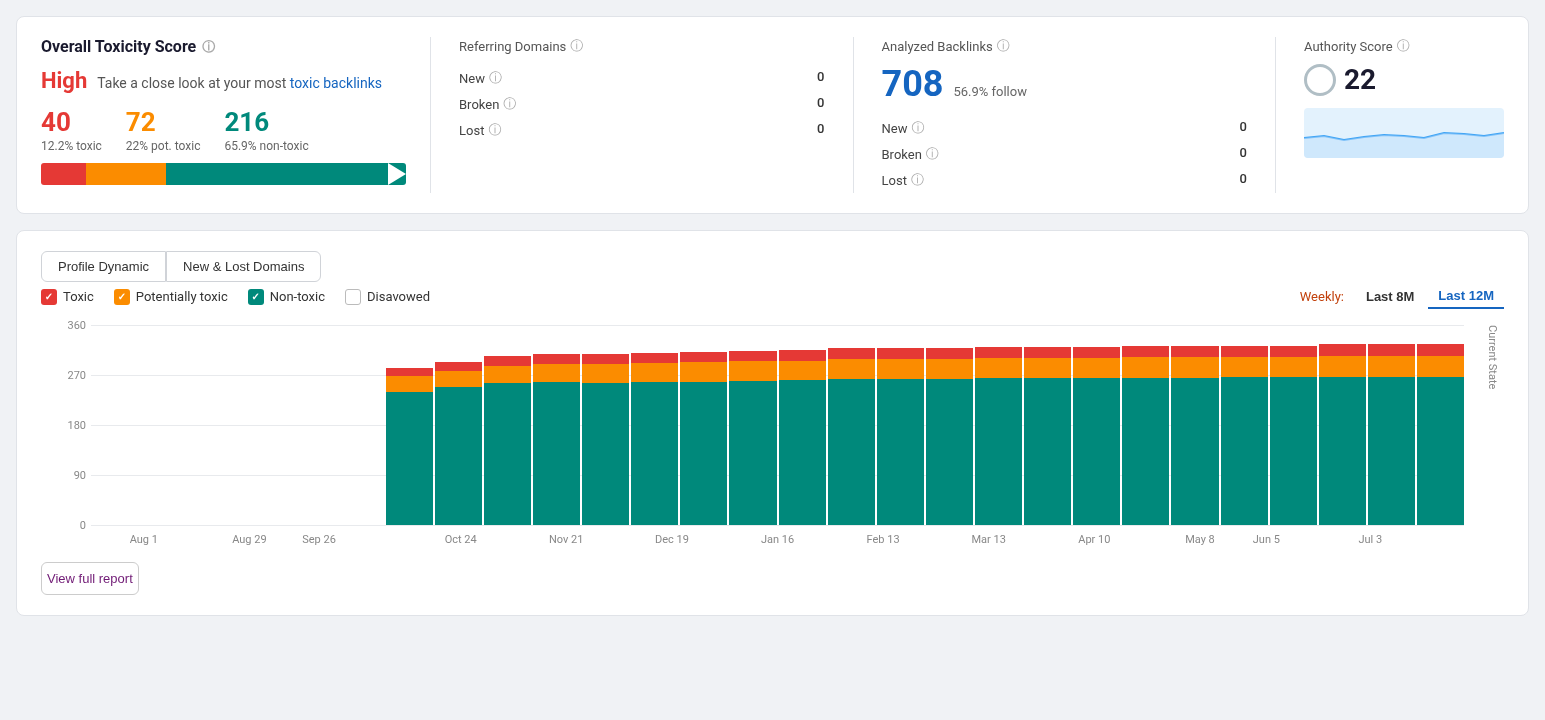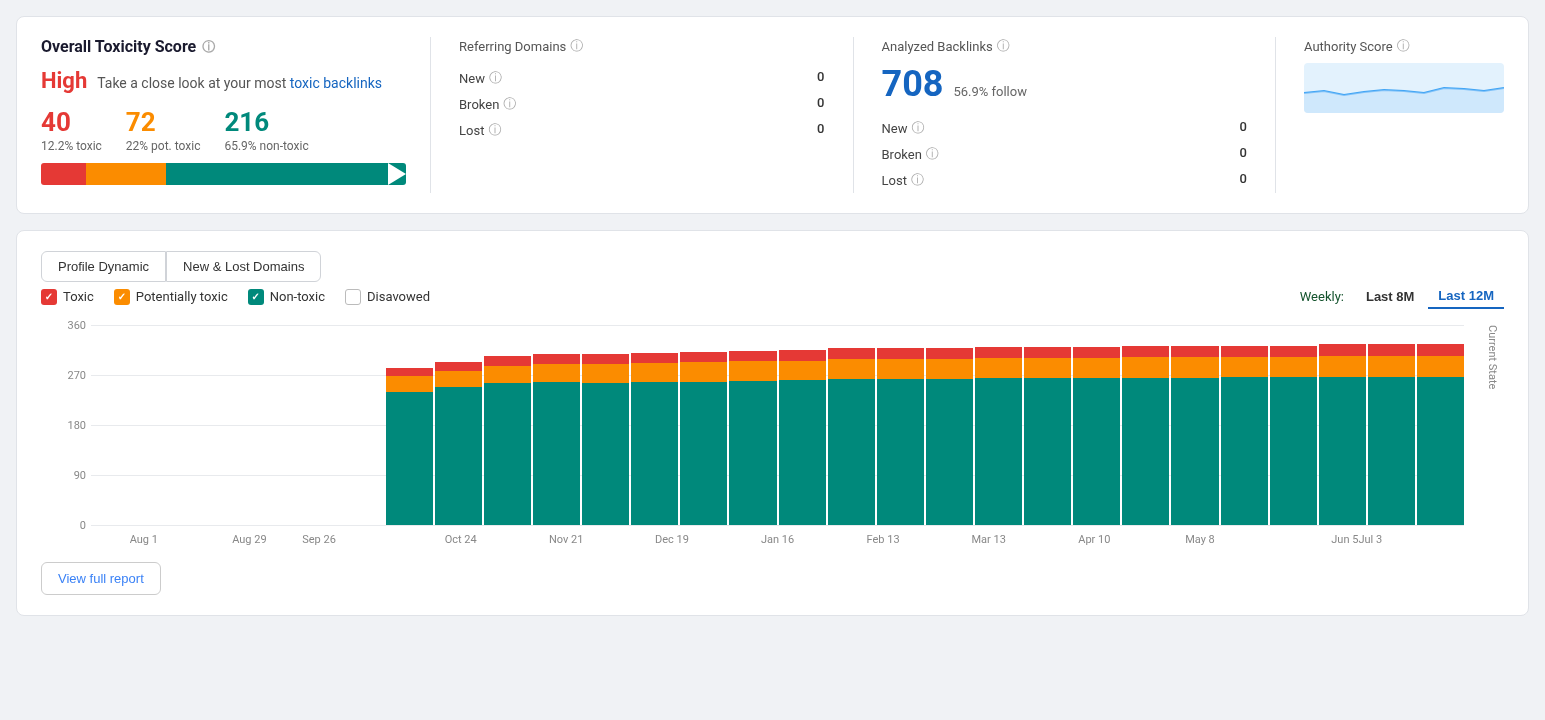--- a/index.html
+++ b/index.html
@@ -227,21 +227,21 @@
       border: 1.5px solid #bbb;
       color: transparent;
     }
     .time-controls {
       margin-left: auto;
       display: flex;
       align-items: center;
       gap: 4px;
       font-size: 13px;
     }
-    .time-label { color: #14532d; margin-right: 8px; }
+    .time-label { color: #c2410c; margin-right: 8px; }
     .time-btn {
       padding: 4px 10px;
       background: none;
       border: none;
       cursor: pointer;
       font-size: 13px;
       font-weight: 600;
       color: #333;
     }
     .time-btn.active {
@@ -317,27 +317,27 @@
       top: 0;
       bottom: 0;
       writing-mode: vertical-rl;
       font-size: 11px;
       color: #888;
       display: flex;
       align-items: center;
     }
     .view-report-btn {
       margin-top: 16px;
-      padding: 8px 16px;
+      padding: 8px 5px;
       border: 1px solid #ccc;
       background: #fff;
       border-radius: 6px;
       font-size: 13px;
       cursor: pointer;
-      color: #3b82f6;
+      color: #701a75;
     }
   </style>
 </head>
 <body>
 
 <div class="card">
   <div class="top-card">
 
     <div class="toxicity-section">
       <div class="top-title">
@@ -437,20 +437,24 @@
             <span class="val">0</span>
           </div>
         </div>
       </div>
 
       <div class="authority-block">
         <div class="stats-title">
           <span>Authority Score</span>
           <span class="info-icon">ⓘ</span>
         </div>
+        <div class="auth-score-row">
+          <div class="auth-circle"></div>
+          <span class="auth-num">22</span>
+        </div>
         <div class="mini-chart">
           <svg viewBox="0 0 200 50" preserveAspectRatio="none">
             <polyline points="0,30 20,28 40,32 60,29 80,27 100,28 120,30 140,25 160,26 180,28 200,25" fill="none" stroke="#42a5f5" stroke-width="2"></polyline>
             <polygon points="0,30 20,28 40,32 60,29 80,27 100,28 120,30 140,25 160,26 180,28 200,25 200,50 0,50" fill="#bbdefb" opacity="0.5"></polygon>
           </svg>
         </div>
       </div>
     </div>
   </div>
 </div>
@@ -678,19 +682,19 @@
       <span class="x-label" style="flex: 1 1 0%; text-align: center;">Aug 29</span>
       <span class="x-label" style="flex: 1 1 0%; text-align: left;">Sep 26</span>
       <span class="x-label" style="flex: 1 1 0%; text-align: center;">Oct 24</span>
       <span class="x-label" style="flex: 1 1 0%; text-align: center;">Nov 21</span>
       <span class="x-label" style="flex: 1 1 0%; text-align: center;">Dec 19</span>
       <span class="x-label" style="flex: 1 1 0%; text-align: center;">Jan 16</span>
       <span class="x-label" style="flex: 1 1 0%; text-align: center;">Feb 13</span>
       <span class="x-label" style="flex: 1 1 0%; text-align: center;">Mar 13</span>
       <span class="x-label" style="flex: 1 1 0%; text-align: center;">Apr 10</span>
       <span class="x-label" style="flex: 1 1 0%; text-align: center;">May 8</span>
-      <span class="x-label" style="flex: 1 1 0%; text-align: right;">Jun 5</span>
+      <span class="x-label" style="flex: 1 1 0%; text-align: left;">Jun 5</span>
       <span class="x-label" style="flex: 1 1 0%; text-align: left;">Jul 3</span>
     </div>
 
   
   <button class="view-report-btn">View full report</button>
 </div>
 
 </body></html>

